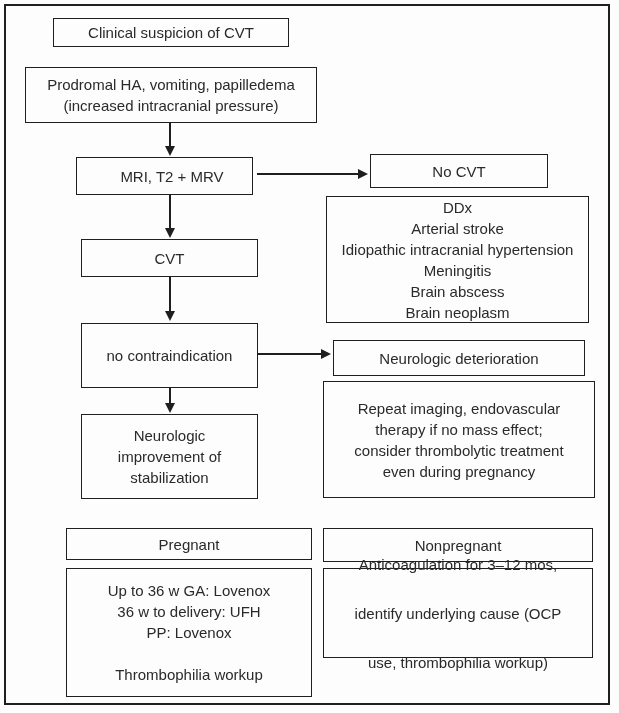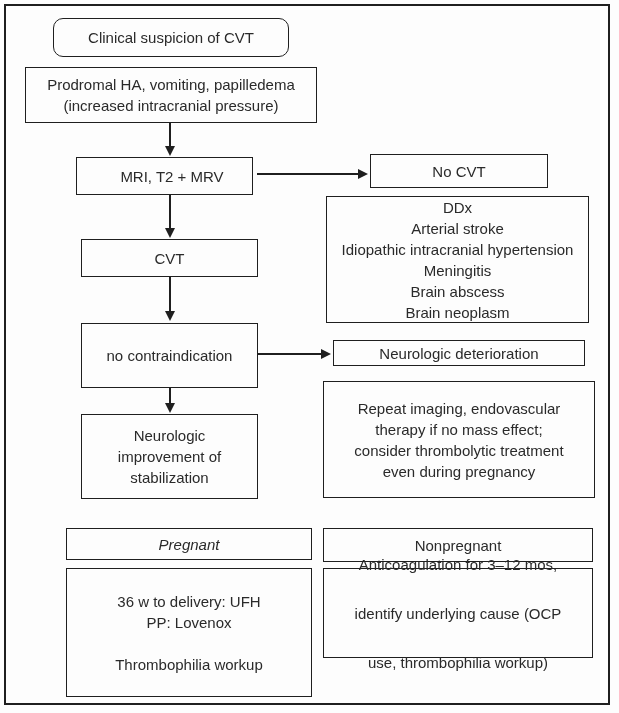--- a/index.html
+++ b/index.html
@@ -32,31 +32,31 @@
     flex-direction: column;
     align-items: center;
     justify-content: center;
     text-align: center;
     font-size: 15px;
     line-height: 21px;
     padding: 2px 4px;
   }
   .line { min-height: 21px; width: 100%; }
   
-  #box-clinical      { left: 53px;  top: 18px;  width: 236px; height: 39px; border-radius: 10px; }
+  #box-clinical      { left: 53px;  top: 18px;  width: 236px; height: 29px; }
   #box-prodromal     { left: 25px;  top: 67px;  width: 292px; height: 56px; }
   #box-mri           { left: 76px;  top: 157px; width: 177px; height: 38px; padding-left: 19px; }
   #box-nocvt         { left: 370px; top: 154px; width: 178px; height: 34px; }
   #box-ddx           { left: 326px; top: 196px; width: 263px; height: 127px; }
   #box-cvt           { left: 81px;  top: 239px; width: 177px; height: 38px; }
   #box-anticoag      { left: 81px;  top: 323px; width: 177px; height: 65px; }
-  #box-neurodet      { left: 333px; top: 340px; width: 252px; height: 26px; }
+  #box-neurodet      { left: 333px; top: 340px; width: 252px; height: 36px; }
   #box-repeat        { left: 323px; top: 381px; width: 272px; height: 117px; align-items: flex-end; }
   #box-neuroimp      { left: 81px;  top: 414px; width: 177px; height: 85px; }
-  #box-pregnant      { left: 66px;  top: 528px; width: 246px; height: 32px; font-style: italic; }
+  #box-pregnant      { left: 66px;  top: 528px; width: 246px; height: 32px; }
   #box-pregplan      { left: 66px;  top: 568px; width: 246px; height: 129px; }
   #box-nonpregnant   { left: 323px; top: 528px; width: 270px; height: 34px; }
   #box-nonpregplan   { left: 323px; top: 568px; width: 270px; height: 90px; gap: 28px; }
   
   .vline { position: absolute; width: 2px; background: #1f1f1f; }
   .hline { position: absolute; height: 2px; background: #1f1f1f; }
   .head-down {
     position: absolute; width: 0; height: 0;
     border-left: 5.5px solid transparent;
     border-right: 5.5px solid transparent;
@@ -124,20 +124,21 @@
     <div class="line">therapy if no mass effect;</div>
     <div class="line">consider thrombolytic treatment</div>
     <div class="line">even during pregnancy</div>
   </div>
 
   <div class="box" id="box-pregnant">
     <div class="line">Pregnant</div>
   </div>
 
   <div class="box" id="box-pregplan">
+    <div class="line">Up to 36 w GA: Lovenox</div>
     <div class="line">36 w to delivery: UFH</div>
     <div class="line">PP: Lovenox</div>
     <div class="line"></div>
     <div class="line">Thrombophilia workup</div>
   </div>
 
   <div class="box" id="box-nonpregnant">
     <div class="line">Nonpregnant</div>
   </div>
 

